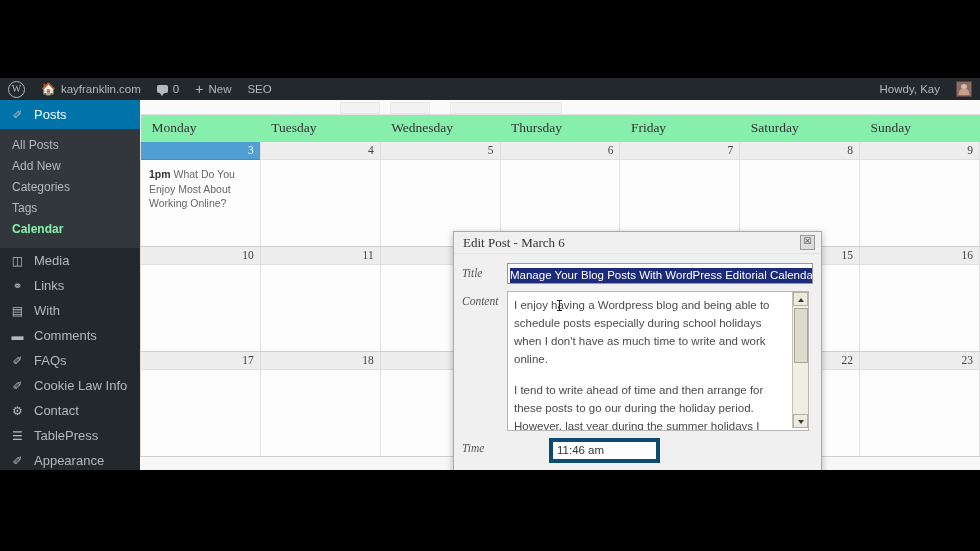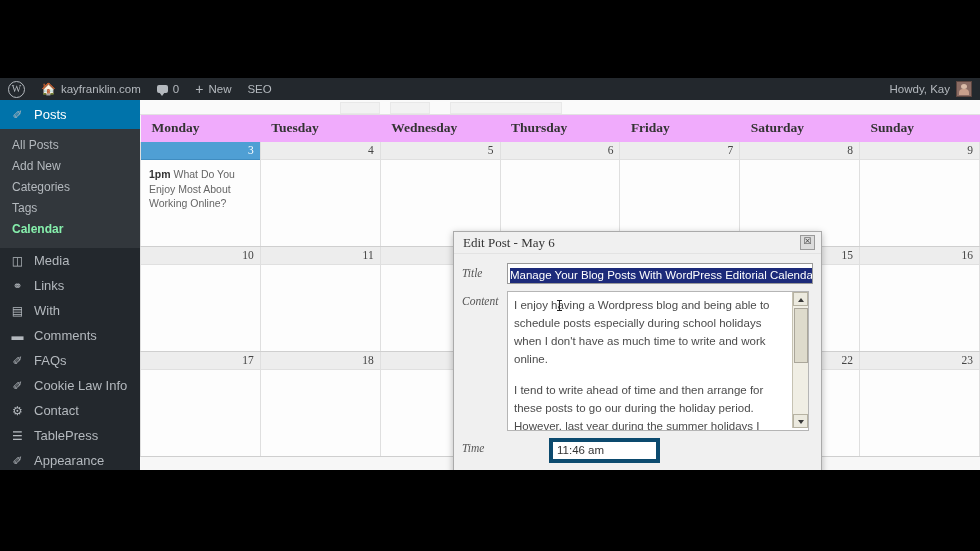--- a/index.html
+++ b/index.html
@@ -6,21 +6,21 @@
   body{width:980px;height:551px;overflow:hidden;font-family:"Liberation Sans",sans-serif;}
   #screen{position:relative;width:980px;height:551px;background:#000;overflow:hidden;}
 
   
   #app{position:absolute;left:0;top:78px;width:980px;height:392px;background:#f1f1f1;overflow:hidden;}
 
   
   #adminbar{position:absolute;left:0;top:0;width:980px;height:22px;background:#23282d;
             display:flex;align-items:center;color:#b4b9be;font-size:11.5px;}
   #adminbar .ab-item{display:flex;align-items:center;gap:5px;padding:0 8px;height:22px;white-space:nowrap;}
-  #adminbar .ab-right{margin-left:auto;display:flex;align-items:center;gap:6px;padding-right:8px;}
+  #adminbar .ab-right{margin-left:auto;display:flex;align-items:center;gap:16px;padding-right:8px;}
   .wp-logo{width:15px;height:15px;border-radius:50%;border:1.5px solid #b4b9be;position:relative;
            display:inline-block;font-size:10px;line-height:13px;text-align:center;color:#b4b9be;font-family:"Liberation Serif",serif;}
   .home-ico{font-size:12px;color:#b4b9be;}
   .cmt-ico{display:inline-block;width:11px;height:8px;background:#b4b9be;border-radius:2px;position:relative;}
   .cmt-ico:after{content:"";position:absolute;left:2px;bottom:-3px;border-left:3px solid transparent;
                  border-right:3px solid transparent;border-top:4px solid #b4b9be;}
   .plus-ico{font-size:14px;line-height:1;color:#b4b9be;}
   .avatar{width:14px;height:14px;background:#8a6b63;border:1px solid #5d4640;display:inline-block;position:relative;}
   .avatar:before{content:"";position:absolute;left:4px;top:2px;width:6px;height:5px;border-radius:50%;background:#d9bba8;}
   .avatar:after{content:"";position:absolute;left:2px;top:7px;width:10px;height:6px;border-radius:4px 4px 0 0;background:#c9a08c;}
@@ -37,22 +37,22 @@
   .submenu .sub.current{color:#86efac;font-weight:bold;}
   .menu-item{display:flex;align-items:center;gap:9px;padding-left:10px;height:25px;
              color:#b4b9be;font-size:13px;}
   .mi-ico{width:15px;display:inline-block;text-align:center;font-size:12px;color:#b4b9be;line-height:1;}
 
   
   #content{position:absolute;left:140px;top:22px;width:840px;height:370px;background:#f7f7f7;overflow:hidden;}
   .partial-row{position:absolute;left:0;top:0;width:840px;height:14px;background:#fafafa;border-bottom:1px solid #e2e2e2;}
   .partial-row .pcell{position:absolute;top:2px;height:10px;background:#f2f2f2;border:1px solid #e8e8e8;}
   table.cal{position:absolute;left:0;top:15px;border-collapse:collapse;width:840px;table-layout:fixed;}
-  table.cal th{font-family:"Liberation Serif",serif;font-size:13.5px;font-weight:bold;color:#333;
-               text-align:left;padding:5px 0 6px 11px;border:none;background:#f0abfc;}
+  table.cal th{font-family:"Liberation Serif",serif;font-size:13.5px;font-weight:normal;color:#333;
+               text-align:left;padding:5px 0 6px 11px;border:none;background:#86efac;}
   table.cal td{vertical-align:top;border-left:1px solid #dfdfdf;border-right:1px solid #dfdfdf;
                border-bottom:1px solid #cfcfcf;background:#fdfdfd;height:104px;padding:0;}
   .daynum{background:#ededed;border-bottom:1px solid #e0e0e0;font-family:"Liberation Serif",serif;
           font-size:11.5px;color:#444;text-align:right;padding:2px 6px 3px 0;height:12px;}
   td.today .daynum{background:#4f9fd4;color:#fff;border-bottom:1px solid #3f8cc0;}
   .post-entry{padding:7px 8px 0 8px;font-size:10.5px;line-height:14.5px;color:#666;
               font-family:"Liberation Sans",sans-serif;}
   .post-entry b{color:#333;}
 
   
@@ -270,21 +270,21 @@
             <td>
                 <div class="daynum">23</div>
               </td>
           </tr>
         </tbody>
       </table>
     </div>
 
     <div id="modal">
       <div class="m-title">
-        <span>Edit Post - May 6</span>
+        <span>Edit Post - March 6</span>
         <span class="m-close">☒</span>
       </div>
 
       <div class="m-body">
 
         <div class="frow">
           <div class="flabel">Title</div>
           <div class="f-title">
             <span class="sel">Manage Your Blog Posts With WordPress Editorial Calendar</span>
           </div>

